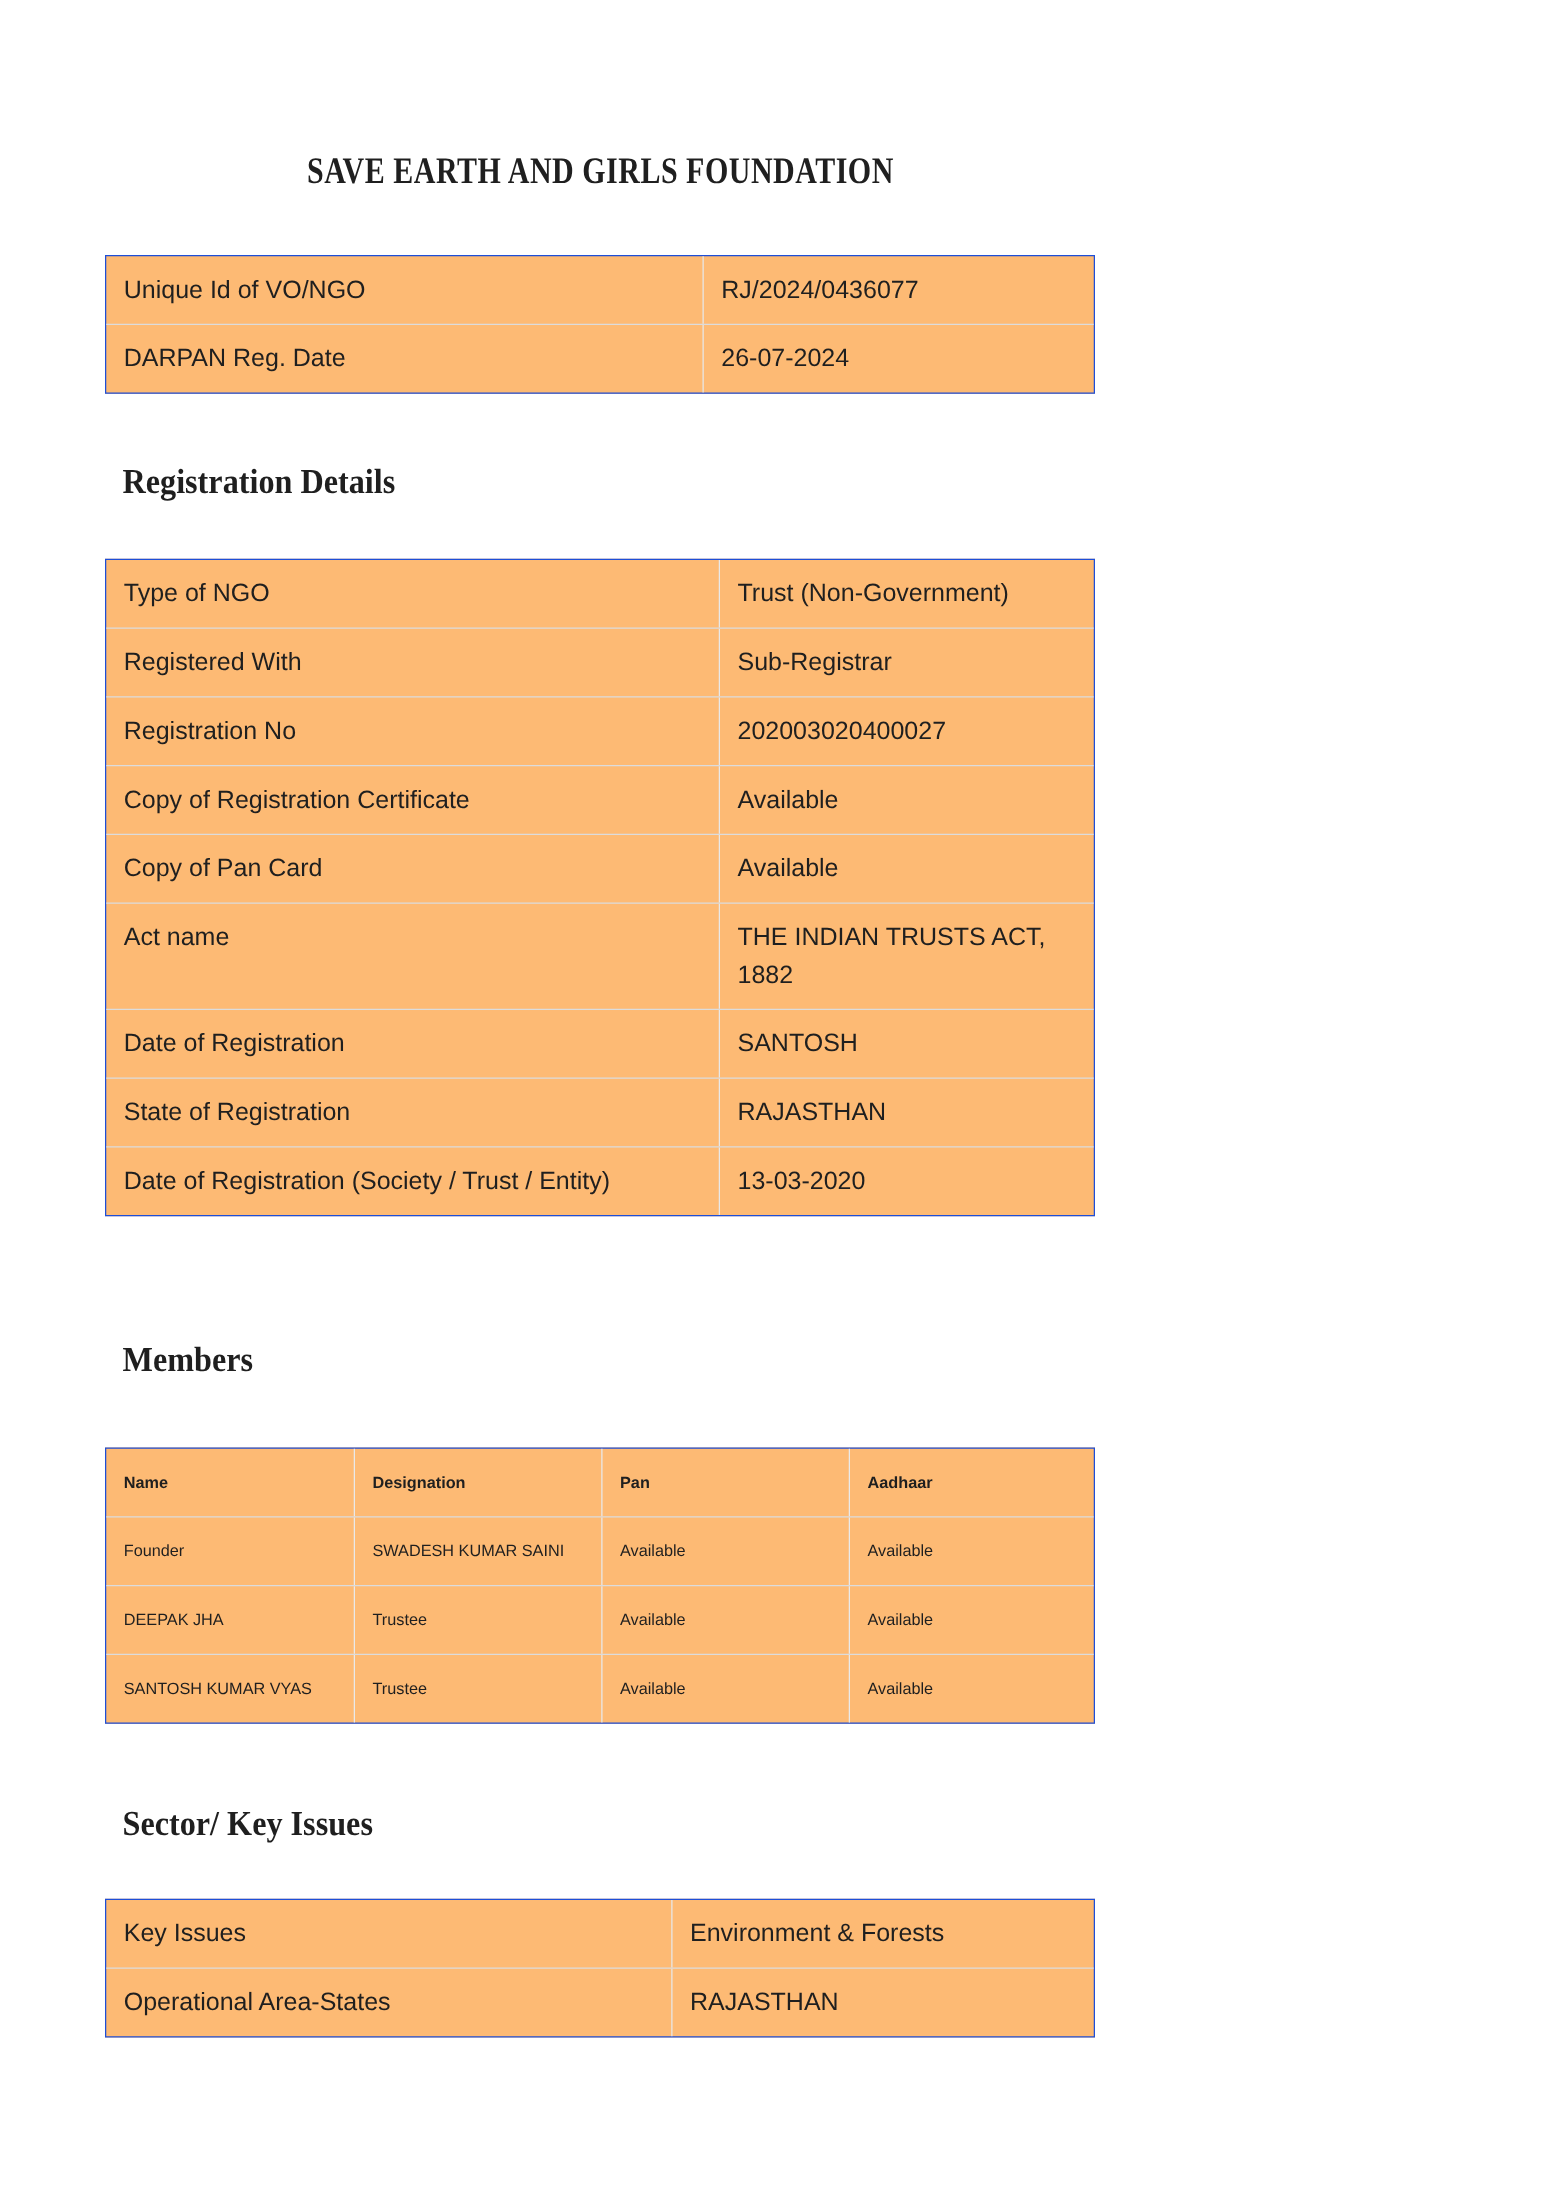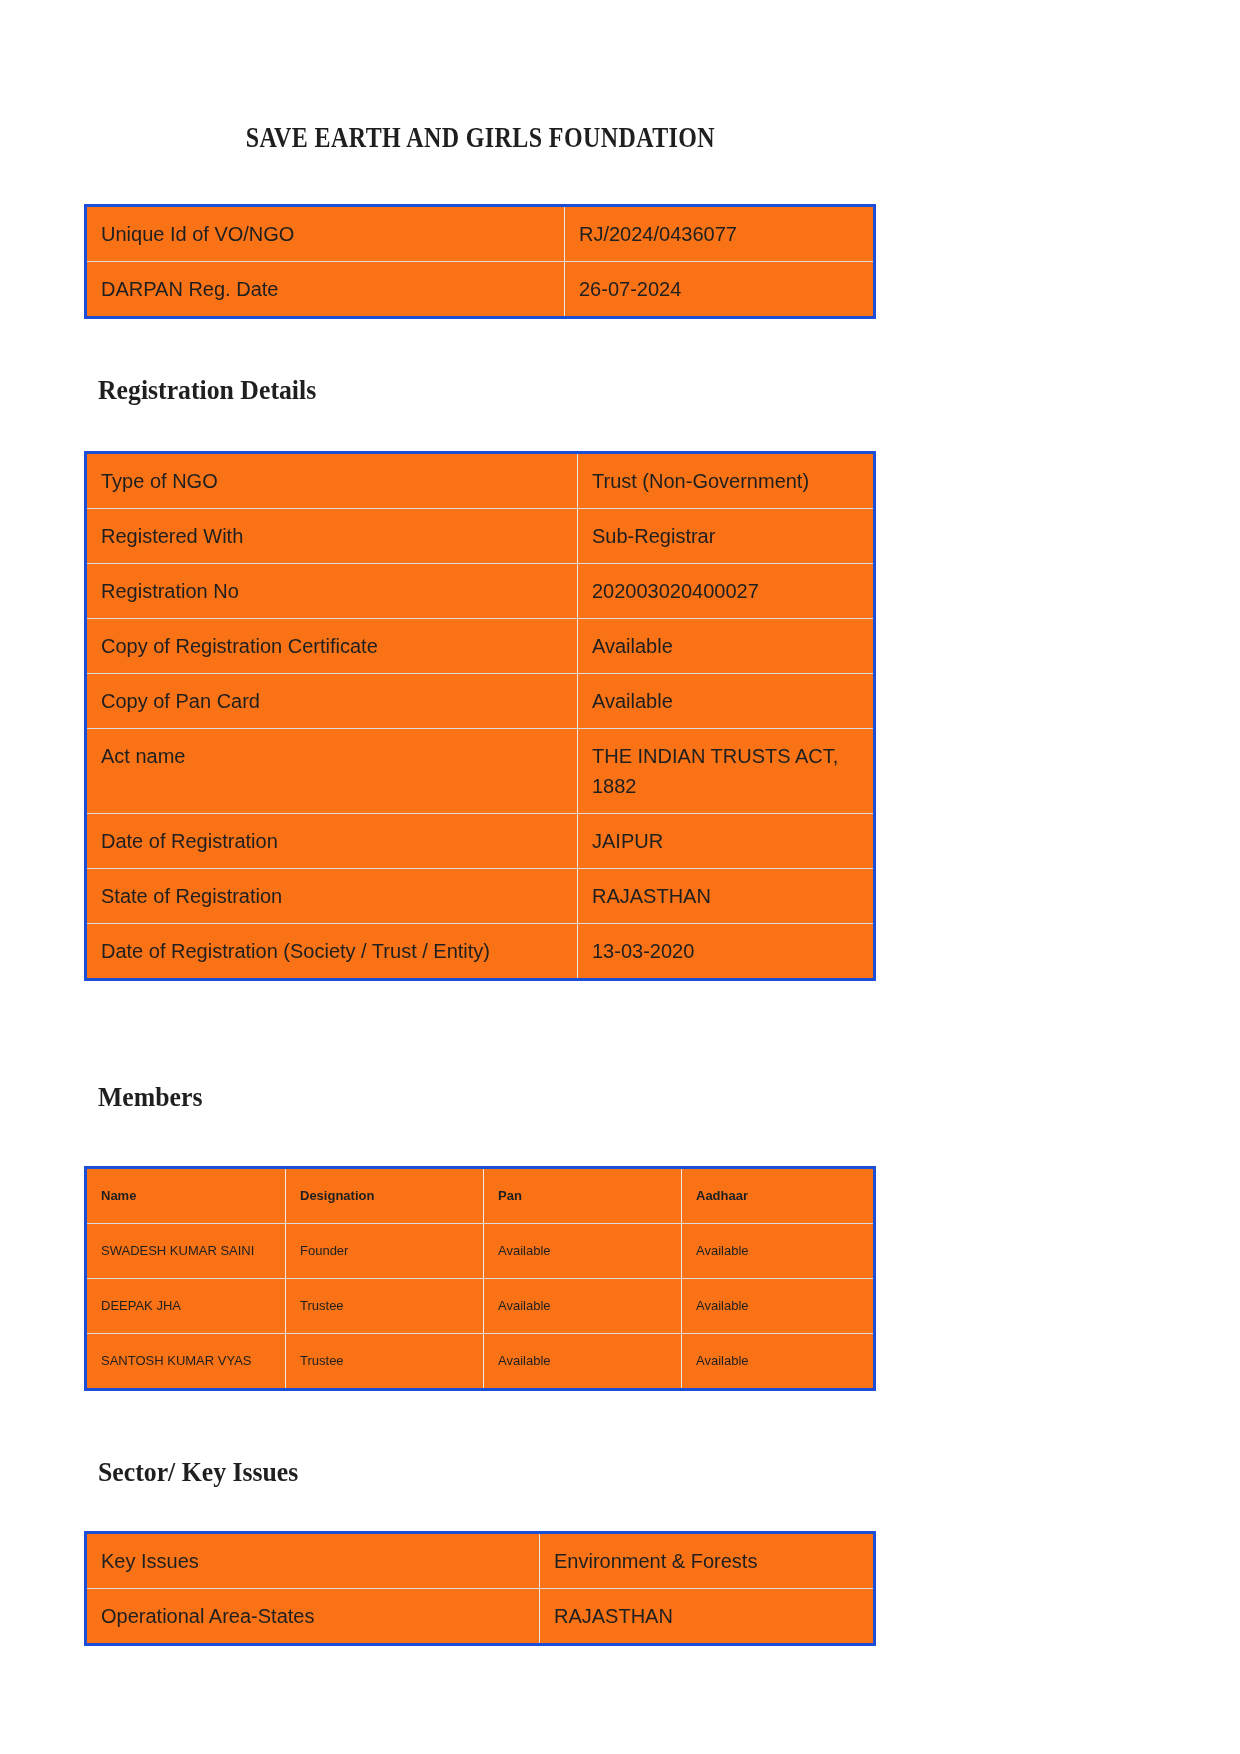--- a/index.html
+++ b/index.html
@@ -36,21 +36,21 @@
     display: inline-block;
     white-space: nowrap;
     transform: scaleX(0.92);
     transform-origin: left center;
   }
   .h-registration { margin: 54px 0 44px 0; }
   .h-members      { margin: 99px 0 52px 0; }
   .h-sector       { margin: 64px 0 42px 0; }
 
   
-  .tbl { border: 3px solid #1d4ed8; background: #f97316; }
+  .tbl { border: 1px solid #1d4ed8; background: #fdba74; }
   .t-summary { margin-top: 46px; }
   .tbl .row { display: flex; border-top: 1px solid #dcdcdc; }
   .tbl .row:first-child { border-top: none; }
   .cell { padding: 12px 14px; font-size: 20px; line-height: 30px; }
 
   
   .kv .lbl { flex: 0 0 auto; }
   .t-summary .lbl { width: 433px; }
   .t-reg     .lbl { width: 446px; }
   .t-sector  .lbl { width: 408px; }
@@ -102,21 +102,21 @@
     <div class="row">
       <div class="cell lbl">Copy of Pan Card</div>
       <div class="cell val"><span class="vtxt">Available</span></div>
     </div>
     <div class="row">
       <div class="cell lbl">Act name</div>
       <div class="cell val"><span class="vtxt">THE INDIAN TRUSTS ACT, 1882</span></div>
     </div>
     <div class="row">
       <div class="cell lbl">Date of Registration</div>
-      <div class="cell val"><span class="vtxt">JAIPUR</span></div>
+      <div class="cell val"><span class="vtxt">SANTOSH</span></div>
     </div>
     <div class="row">
       <div class="cell lbl">State of Registration</div>
       <div class="cell val"><span class="vtxt">RAJASTHAN</span></div>
     </div>
     <div class="row">
       <div class="cell lbl">Date of Registration (Society / Trust / Entity)</div>
       <div class="cell val"><span class="vtxt">13-03-2020</span></div>
     </div>
   </div>
@@ -124,22 +124,22 @@
   <h2 class="sec-heading h-members"><span class="htxt">Members</span></h2>
 
   <div class="tbl t-members">
     <div class="row hdr">
       <div class="mcell">Name</div>
       <div class="mcell">Designation</div>
       <div class="mcell">Pan</div>
       <div class="mcell">Aadhaar</div>
     </div>
     <div class="row">
+      <div class="mcell">Founder</div>
       <div class="mcell">SWADESH KUMAR SAINI</div>
-      <div class="mcell">Founder</div>
       <div class="mcell">Available</div>
       <div class="mcell">Available</div>
     </div>
     <div class="row">
       <div class="mcell">DEEPAK JHA</div>
       <div class="mcell">Trustee</div>
       <div class="mcell">Available</div>
       <div class="mcell">Available</div>
     </div>
     <div class="row">

